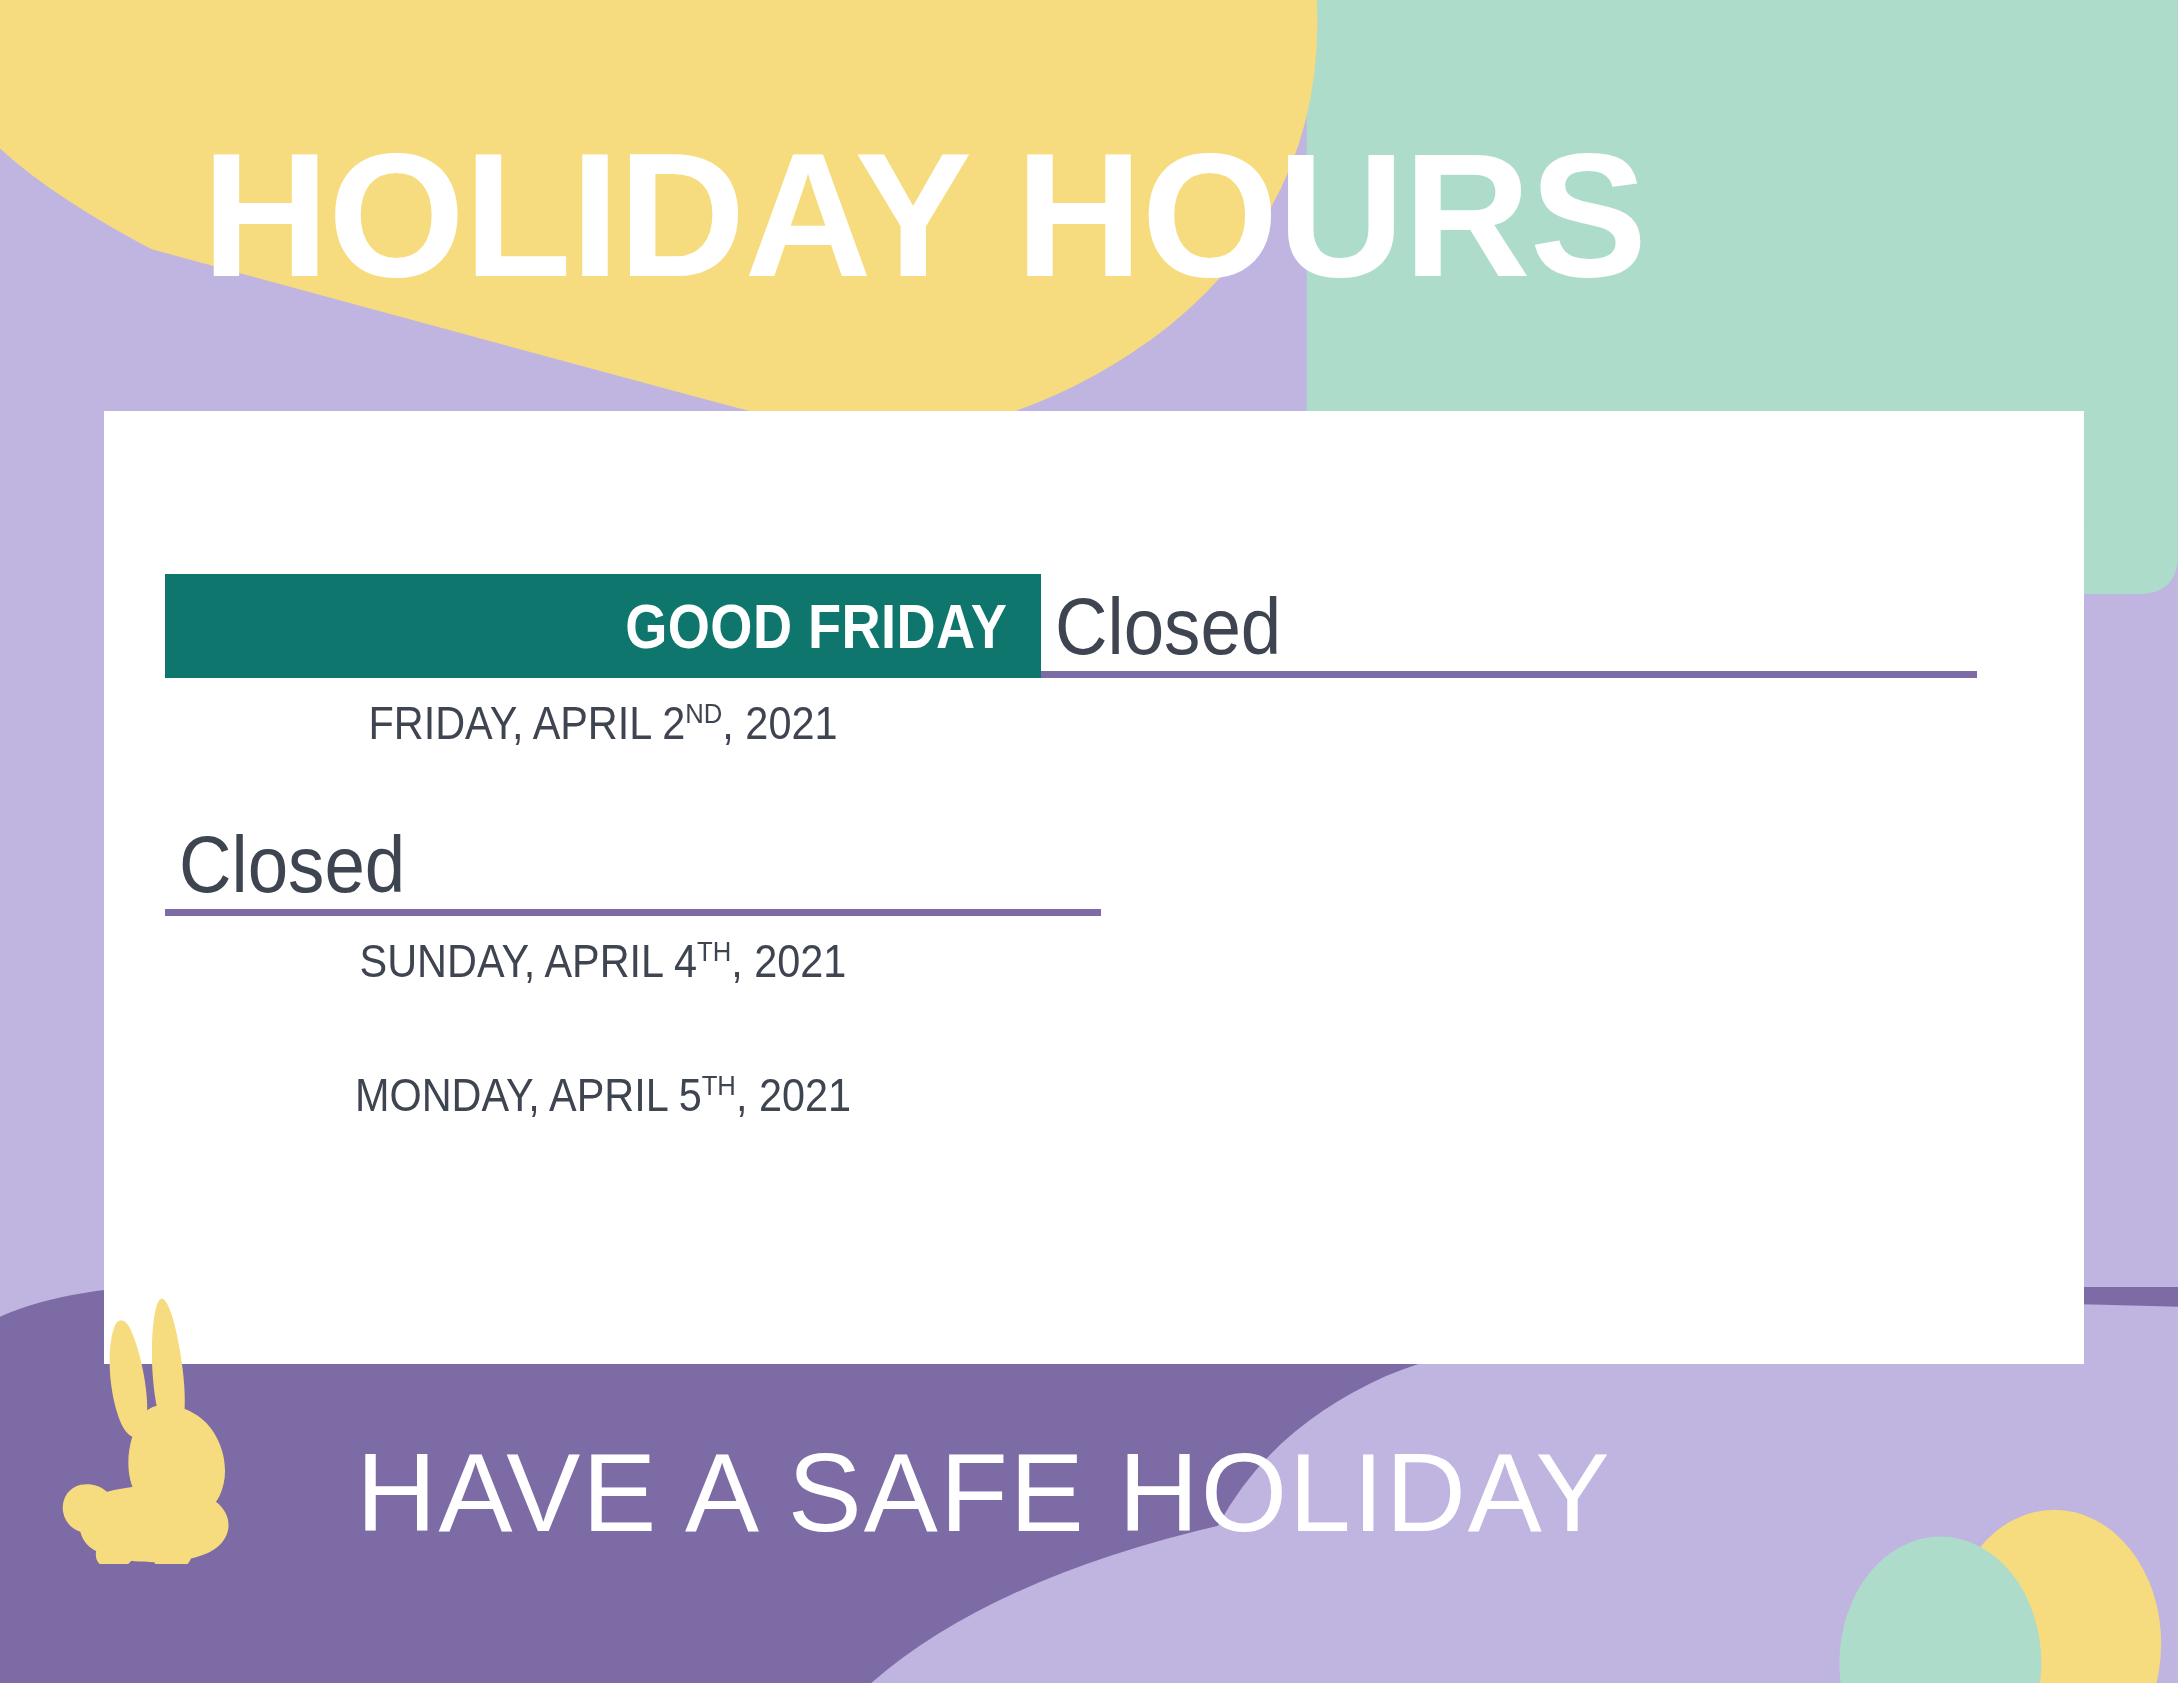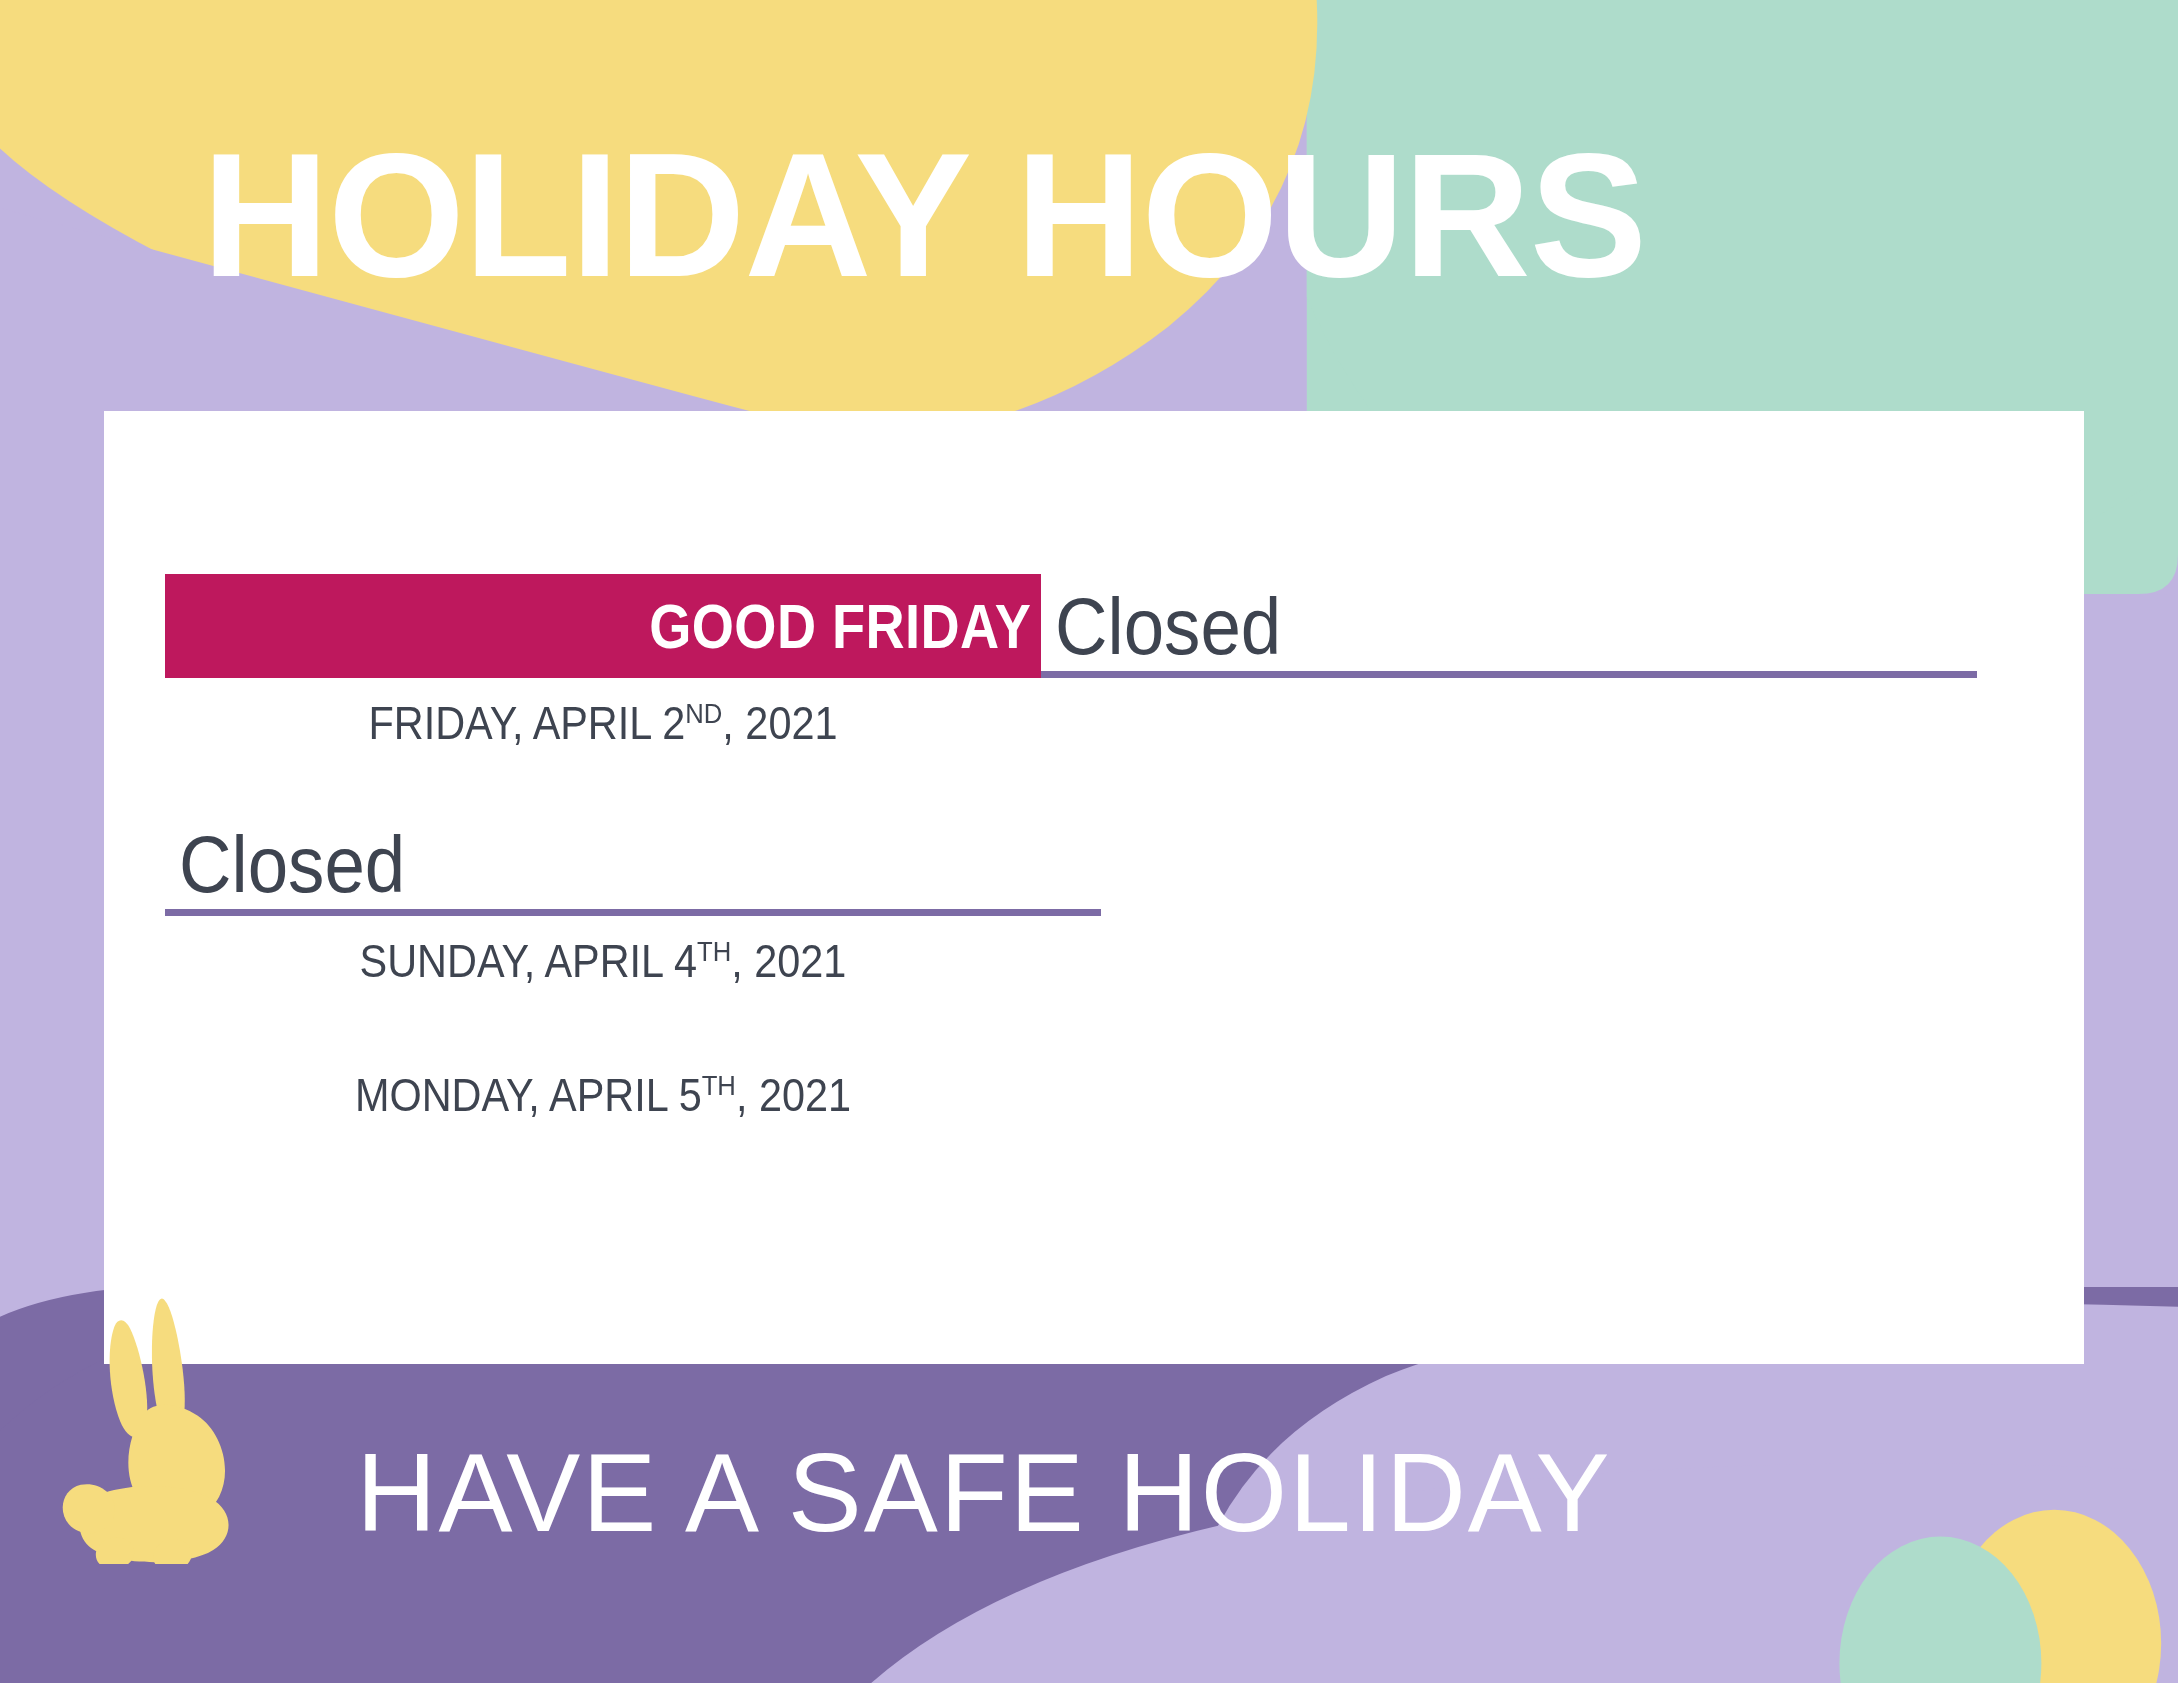--- a/index.html
+++ b/index.html
@@ -71,26 +71,26 @@
   }
 
   .row-main {
     display: flex;
     align-items: stretch;
   }
 
   .label-box {
     width: 876px;
     height: 104px;
-    background: #be185d;
+    background: #0f766e;
     box-sizing: border-box;
     display: flex;
     align-items: center;
     justify-content: flex-end;
-    padding-right: 10px;
+    padding-right: 34px;
     flex: 0 0 auto;
   }
   .label-text {
     color: #ffffff;
     font-size: 63px;
     font-weight: 700;
     line-height: 1;
     letter-spacing: 0.5px;
     white-space: nowrap;
     transform: scaleX(0.86);

